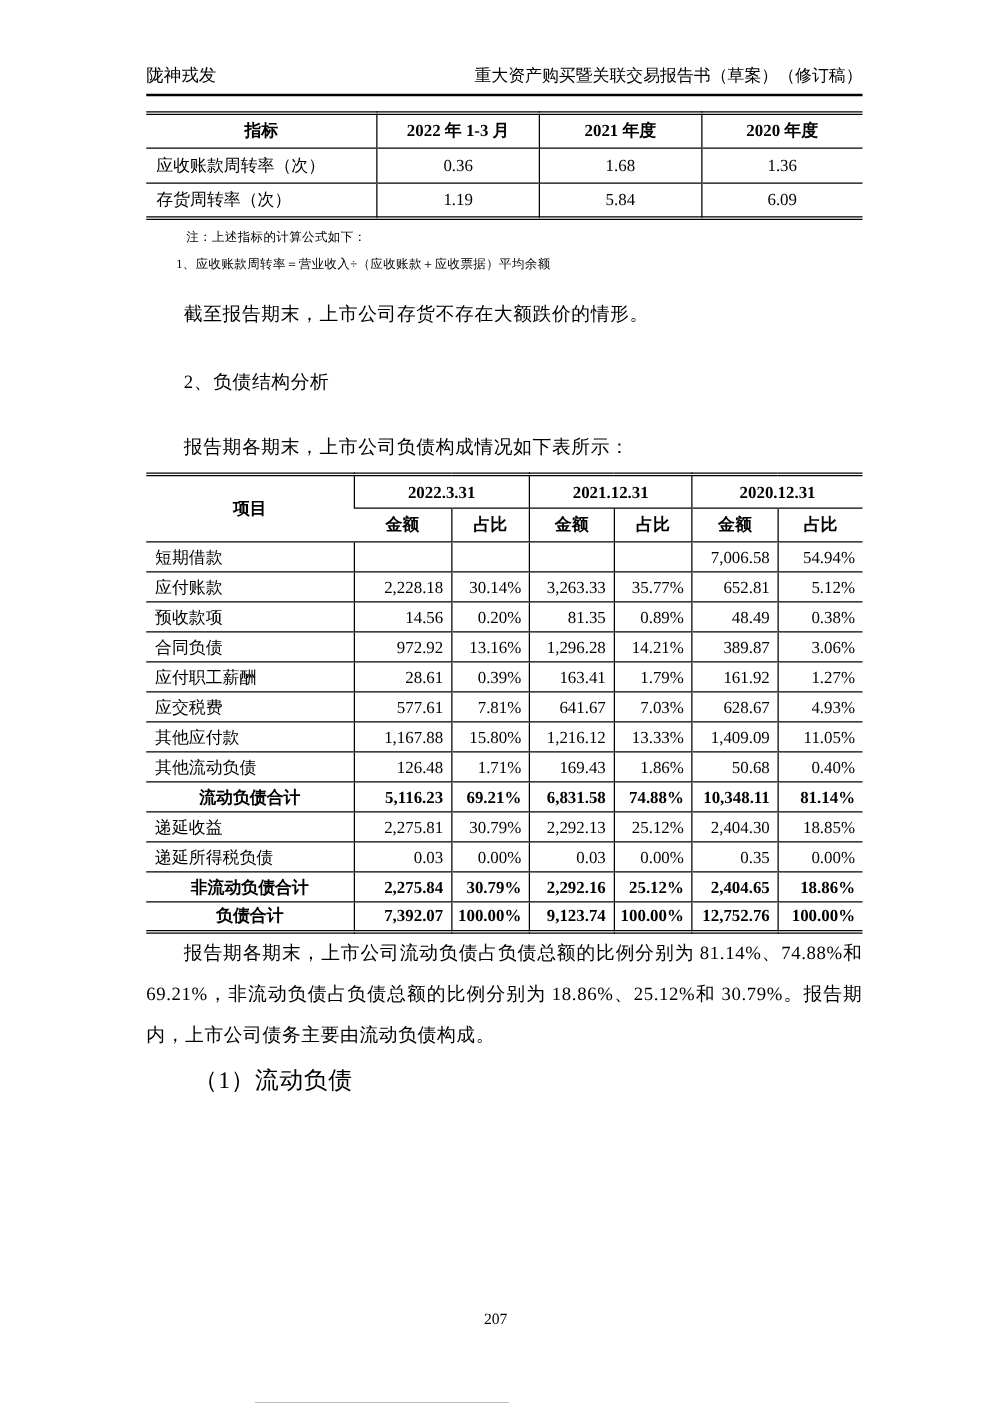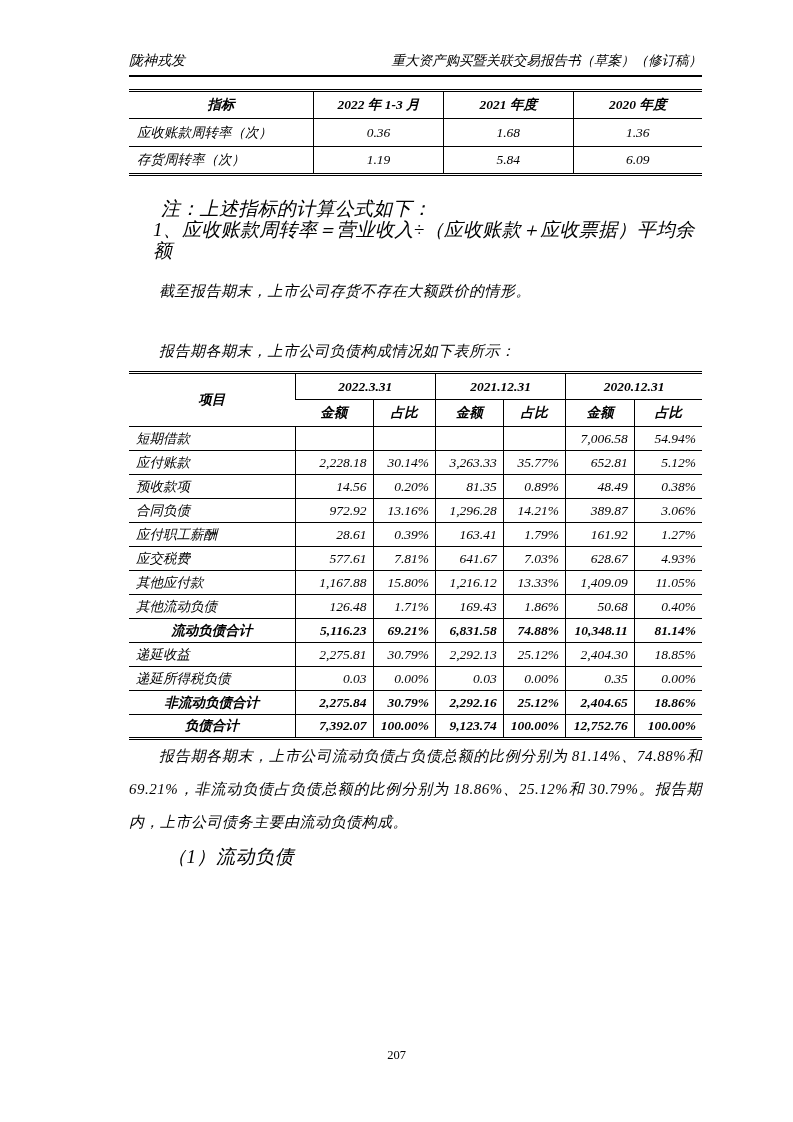--- a/index.html
+++ b/index.html
@@ -9,24 +9,23 @@
     width: 793px;
     height: 1122px;
     margin: 0 auto;
     background: #ffffff;
     font-family: "Liberation Serif", "DejaVu Serif", serif;
     color: #000;
     overflow: hidden;
   }
   .content {
     position: absolute;
-    left: 129px;
+    left: 117px;
     top: 0;
     width: 573px;
-    font-style: italic;
   }
   
   .doc-header {
     margin-top: 52px;
     display: flex;
     justify-content: space-between;
     align-items: flex-end;
     padding-bottom: 5px;
     border-bottom: 2px solid #000;
     font-size: 14px;
@@ -41,21 +40,21 @@
     letter-spacing: 0.5px;
   }
   .intro { margin-top: 16px; }
   .p-receivable { margin-top: 9px; }
   .p-inventory { margin-top: 14px; }
   .section-heading { margin-top: 27px; font-size: 15px; text-indent: 2em; letter-spacing: 0.5px; }
   .p-liab-intro { margin-top: 27px; }
   .closing { }
   .sub-heading { margin-top: 5px; font-size: 19px; text-indent: 2em; letter-spacing: 0.5px; }
   
-  .notes { margin-top: 22px; font-size: 19px; line-height: 21px; letter-spacing: 0.3px; }
+  .notes { margin-top: 4px; font-size: 10px; line-height: 21px; letter-spacing: 0.3px; }
   .notes .note-title { padding-left: 32px; }
   .notes .note-item { padding-left: 24px; }
   
   .unit-label { margin-top: 13px; text-align: right; font-size: 13.5px; letter-spacing: 1px; }
   
   table {
     width: 100%;
     border-collapse: collapse;
     table-layout: fixed;
     font-size: 13.5px;
@@ -126,20 +125,21 @@
     </tbody>
       </table>
 
     <div class="notes">
       <div class="note-title">注：上述指标的计算公式如下：</div>
       <div class="note-item">1、应收账款周转率＝营业收入÷（应收账款＋应收票据）平均余额</div>
     </div>
 
     <p class="para p-inventory">截至报告期末，上市公司存货不存在大额跌价的情形。</p>
 
+    <div class="section-heading">2、负债结构分析</div>
 
     <p class="para p-liab-intro">报告期各期末，上市公司负债构成情况如下表所示：</p>
 
 
     <table class="liability-table">
       <colgroup>
         <col style="width:29.0%">
           <col style="width:13.6%">
           <col style="width:10.9%">
           <col style="width:11.8%">

